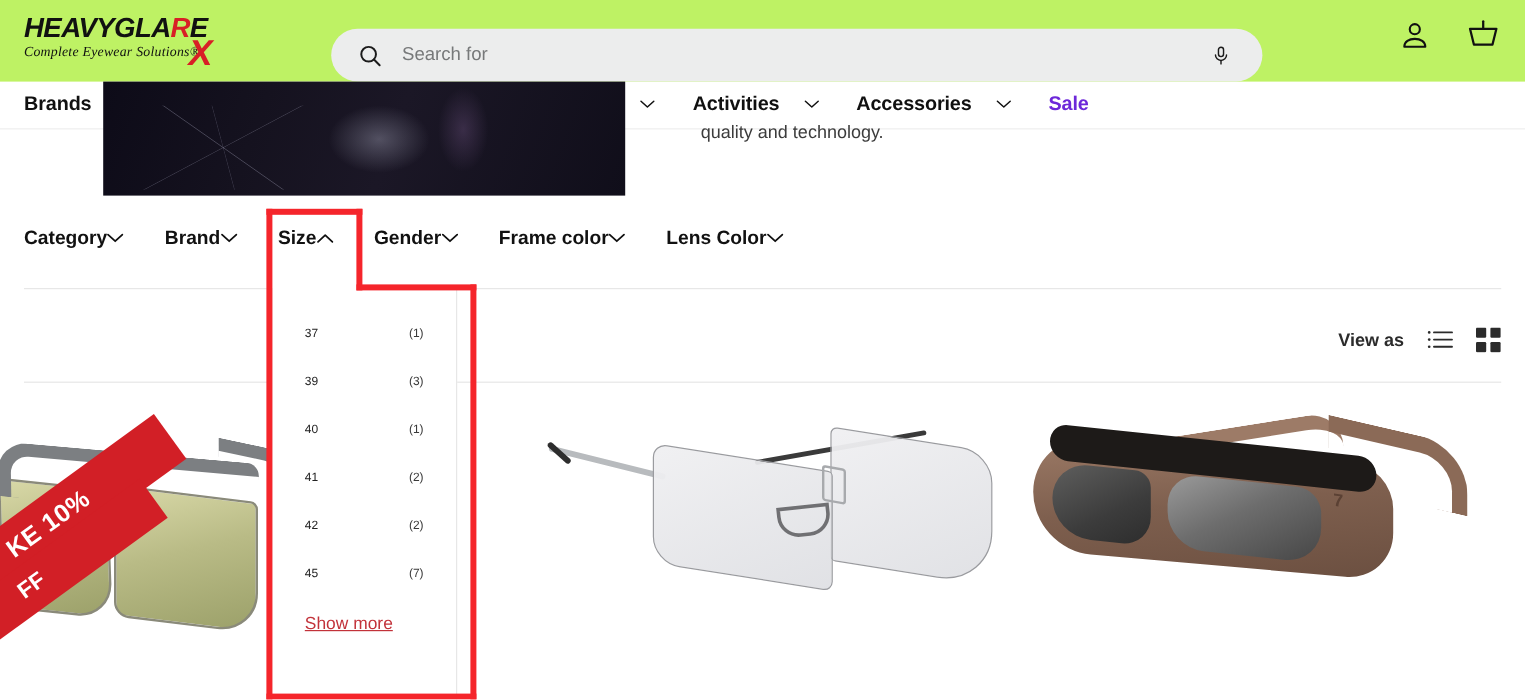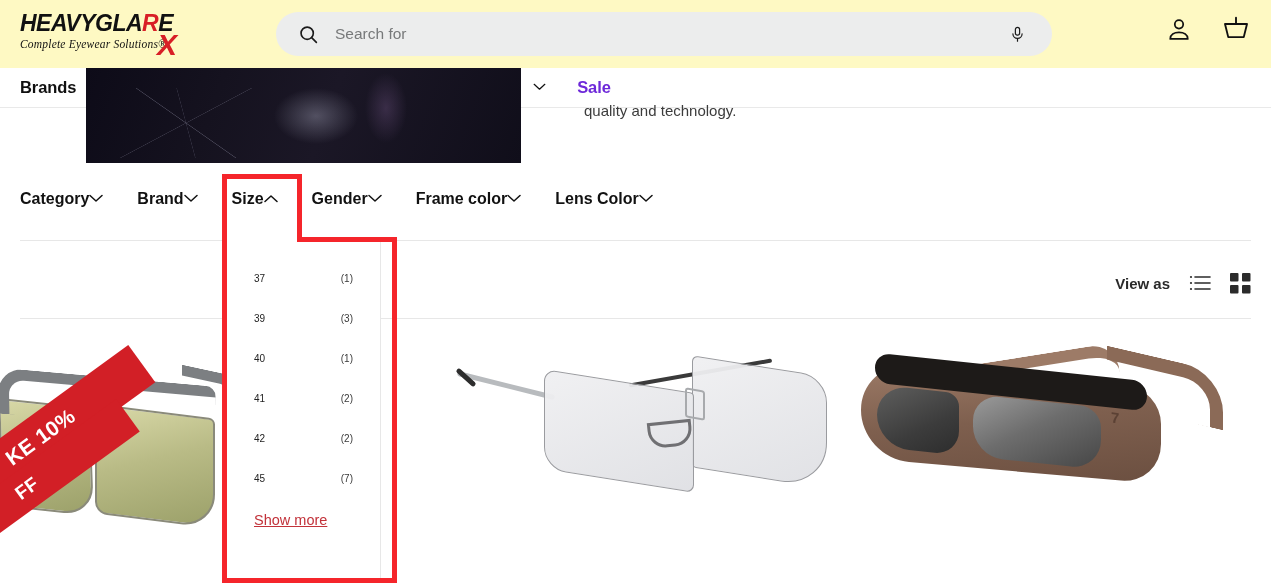--- a/index.html
+++ b/index.html
@@ -11,21 +11,21 @@
     color: #111111;
   }
   .page { position: relative; width: 1271px; height: 583px; overflow: hidden; }
 
   
   .header {
     position: relative;
     height: 68px;
     display: flex;
     align-items: center;
-    background: #fef9c3;
+    background: #bef264;
   }
   .logo-wrap {
     position: absolute; left: 20px; top: 12px;
     width: 175px; height: 44px;
   }
   .logo-main {
     font-family: "Liberation Sans", sans-serif;
     font-weight: bold;
     font-style: italic;
     font-size: 23px;
@@ -50,21 +50,21 @@
     font-style: italic;
     font-weight: bold;
     font-size: 30px;
     color: #d81f26;
     z-index: 2;
     pointer-events: none;
   }
 
   .search-bar {
     position: absolute;
-    left: 276px; top: 12px;
+    left: 276px; top: 24px;
     width: 776px; height: 44px;
     background: #eceded;
     border-radius: 22px;
     display: flex;
     align-items: center;
   }
   .search-icon { margin-left: 22px; display: flex; }
   .search-input {
     flex: 1;
     border: none;
@@ -505,20 +505,36 @@
     <div class="nav-item active">
       <span>Sunglasses</span>
       <span class="chev">
         <svg width="13" height="8" viewBox="0 0 14 9" fill="none" stroke="#111" stroke-width="1.4">
             <path d="M1 1.5 7 7l6-5.5" stroke-linecap="round" stroke-linejoin="round"></path>
           </svg>
       </span>
     </div>
     <div class="nav-item">
       <span>Goggles</span>
+      <span class="chev">
+        <svg width="13" height="8" viewBox="0 0 14 9" fill="none" stroke="#111" stroke-width="1.4">
+            <path d="M1 1.5 7 7l6-5.5" stroke-linecap="round" stroke-linejoin="round"></path>
+          </svg>
+      </span>
+    </div>
+    <div class="nav-item">
+      <span>Activities</span>
+      <span class="chev">
+        <svg width="13" height="8" viewBox="0 0 14 9" fill="none" stroke="#111" stroke-width="1.4">
+            <path d="M1 1.5 7 7l6-5.5" stroke-linecap="round" stroke-linejoin="round"></path>
+          </svg>
+      </span>
+    </div>
+    <div class="nav-item">
+      <span>Accessories</span>
       <span class="chev">
         <svg width="13" height="8" viewBox="0 0 14 9" fill="none" stroke="#111" stroke-width="1.4">
             <path d="M1 1.5 7 7l6-5.5" stroke-linecap="round" stroke-linejoin="round"></path>
           </svg>
       </span>
     </div>
     <div class="nav-item sale">
       <span>Sale</span>
     </div>
   </div>

